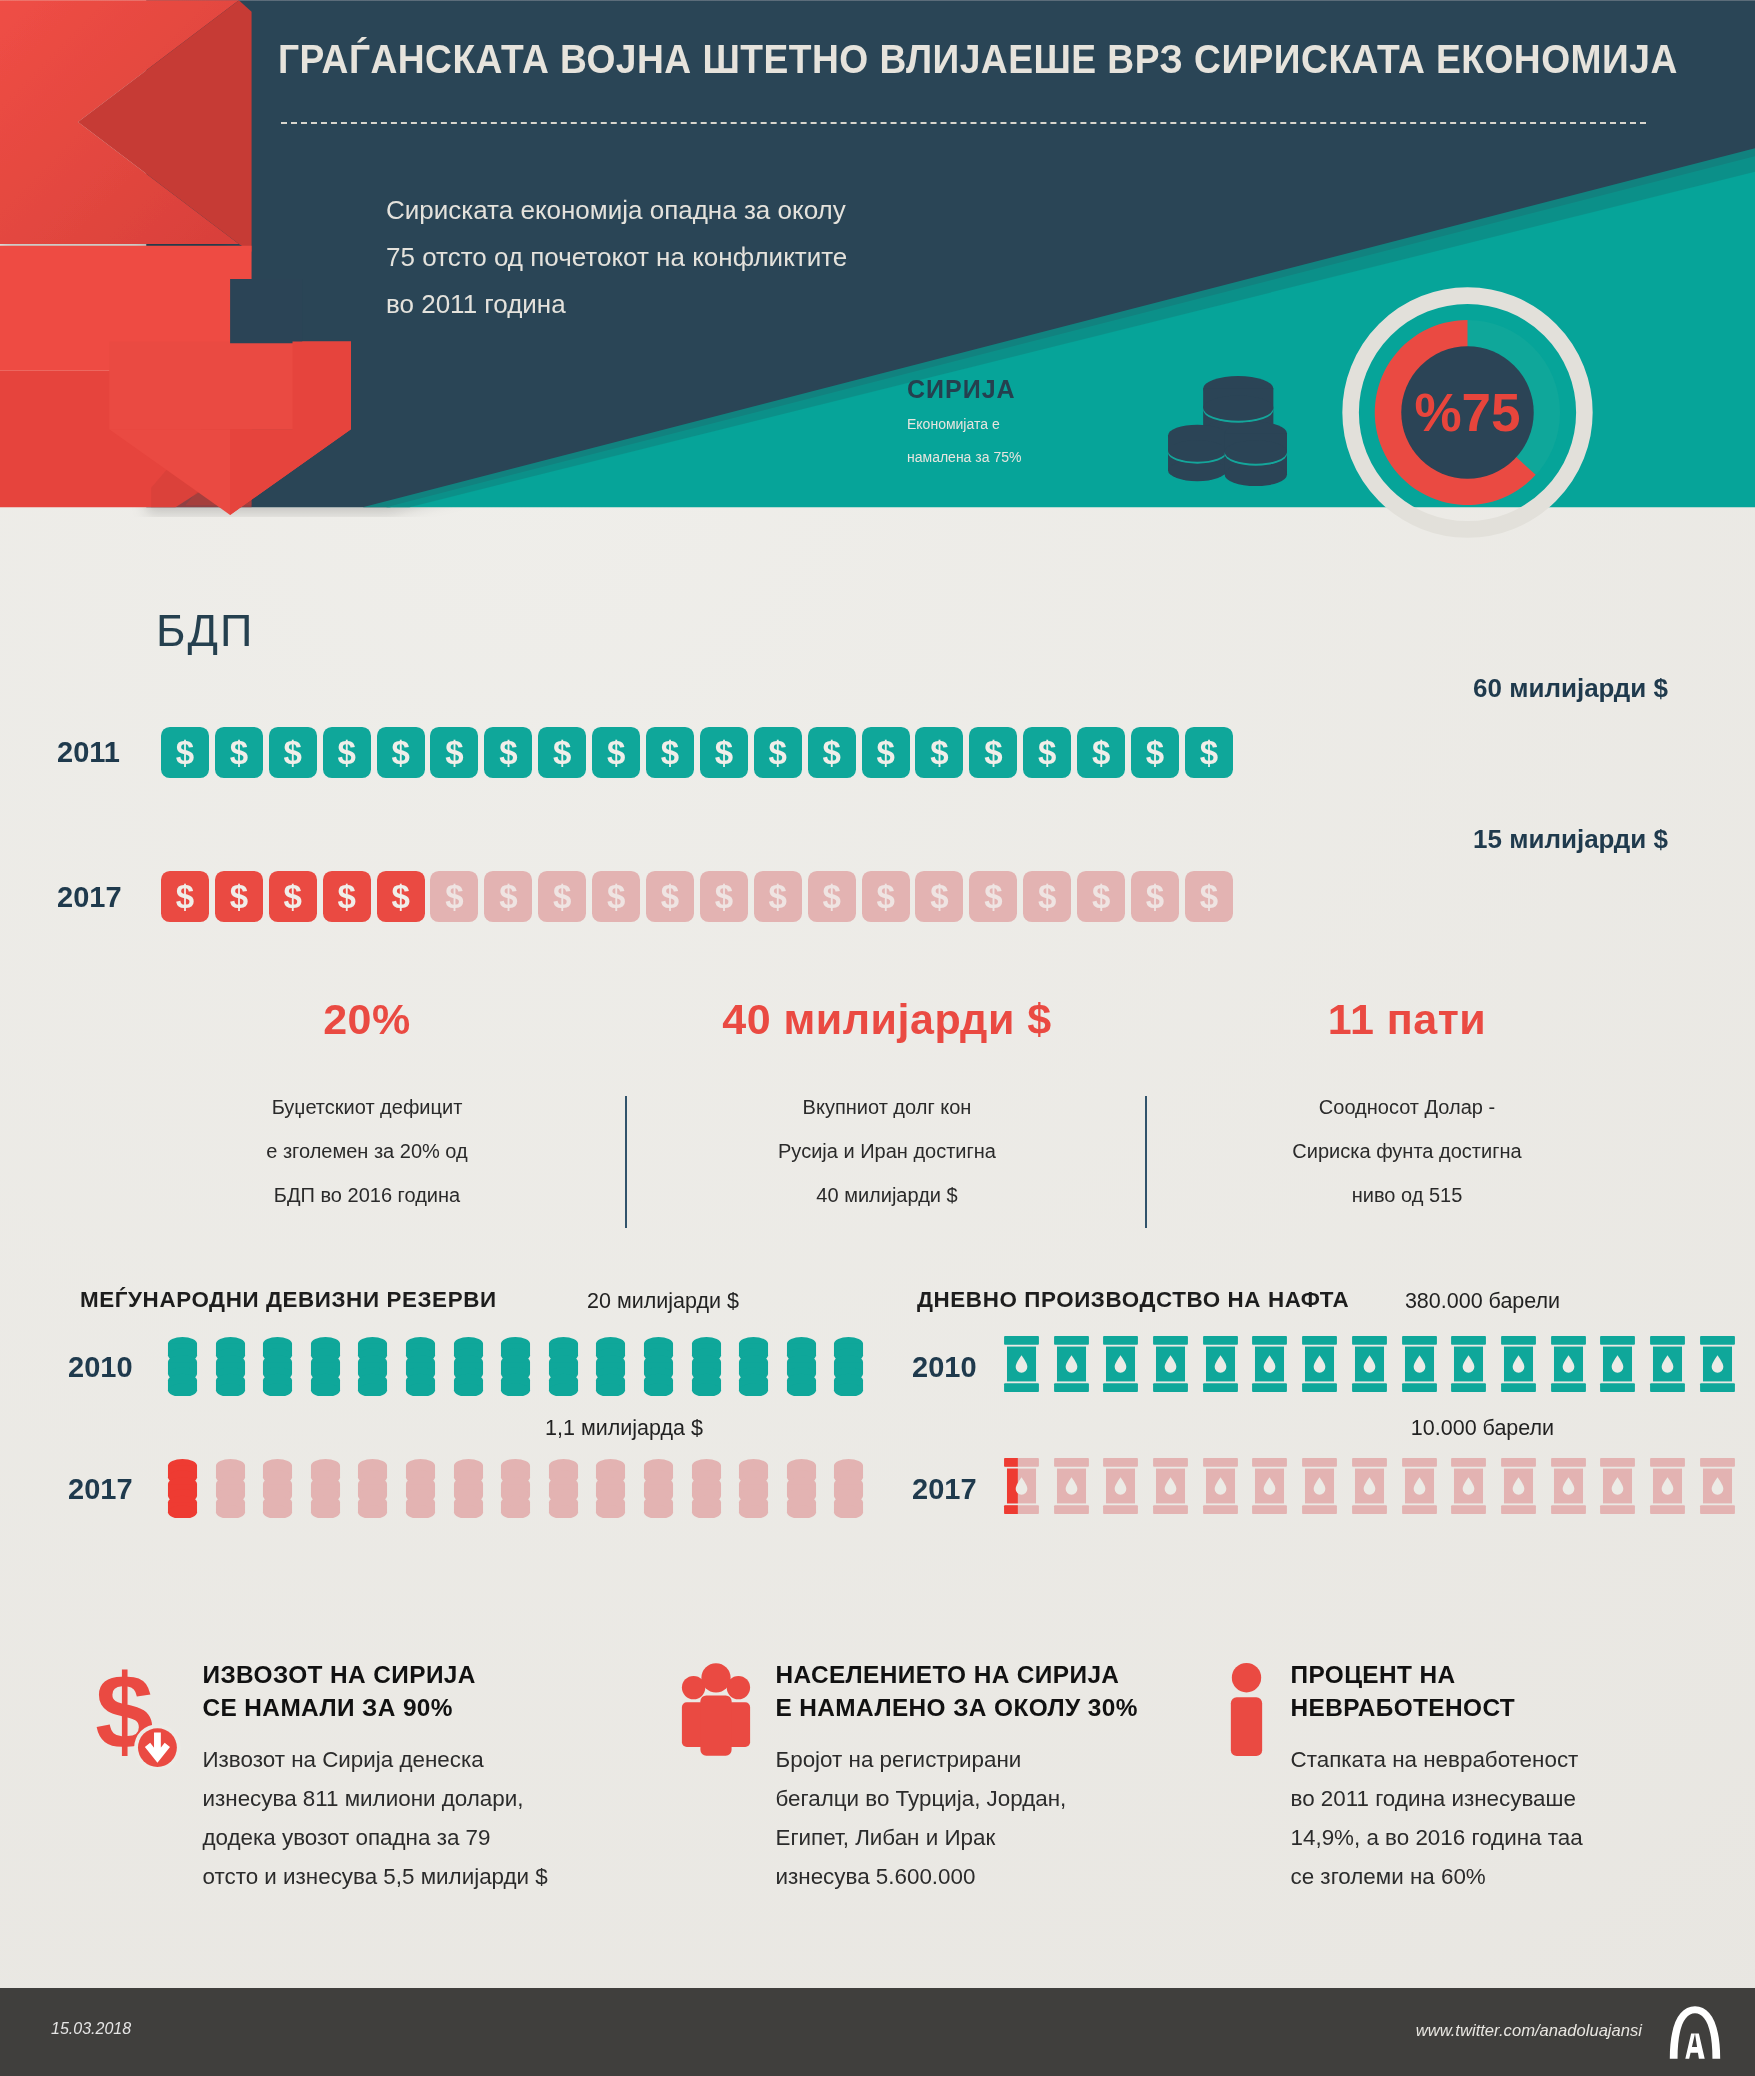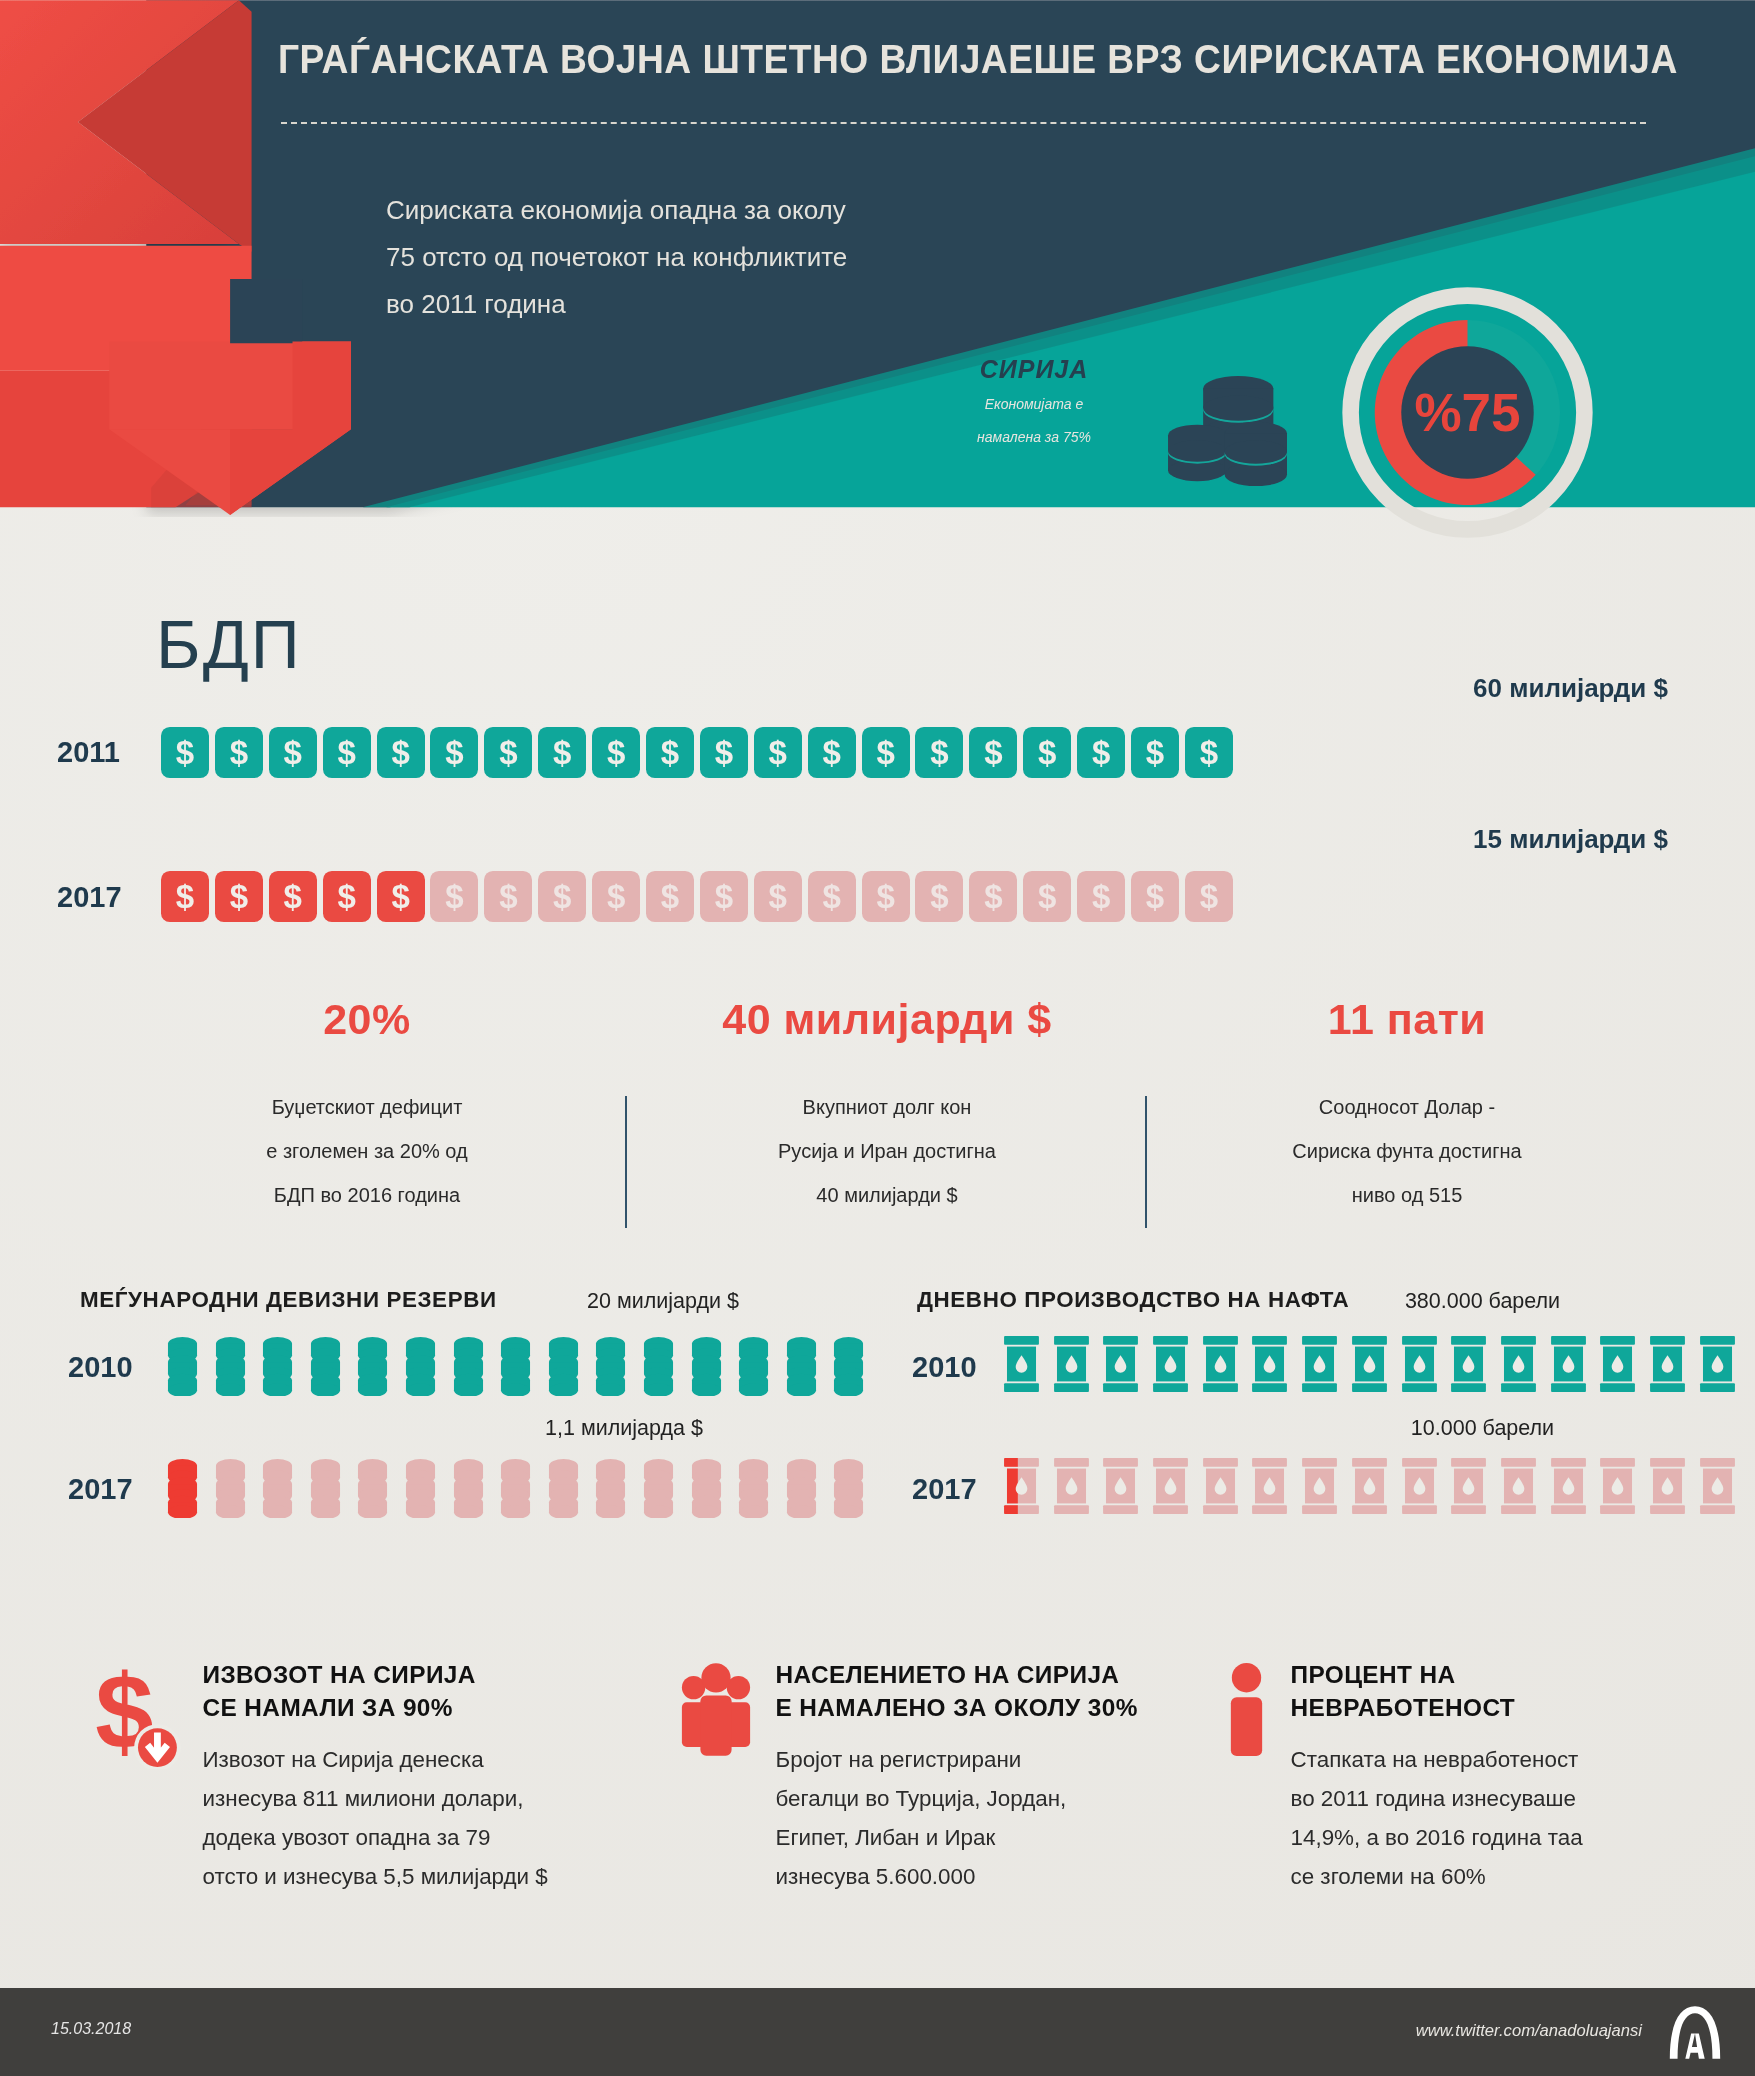--- a/index.html
+++ b/index.html
@@ -23,32 +23,32 @@
     letter-spacing:0.5px; font-stretch:condensed;
     transform:scaleX(0.93); transform-origin:left center;
     white-space:nowrap;
   }
   .dashline{position:absolute;left:281px;top:122px;width:1365px;height:0;
     border-top:2.9px dashed #d8d5cd;}
   .subtitle{
     position:absolute;left:386px;top:187px;width:741px;
     font-size:26px;line-height:47px;color:#e4e2dc;font-weight:400;
   }
-  .syria-block{position:absolute;left:907px;top:355px;width:254px;text-align:center;font-style:italic;}
+  .syria-block{position:absolute;left:907px;top:375px;width:254px;text-align:left;}
   .syria-title{font-size:25px;font-weight:bold;color:#25404f;letter-spacing:1px;}
   .syria-sub{font-size:14px;line-height:33px;color:#e7e5df;margin-top:3.9px;}
   .coins-hdr{position:absolute;left:1165px;top:373px;}
 
   .donut-wrap{position:absolute;left:1336px;top:281px;}
   .donut-label{position:absolute;left:1336px;top:281px;width:263px;height:263px;
      display:flex;align-items:center;justify-content:center;
      font-size:53px;font-weight:bold;color:#e8453c;}
 
   
-  .gdp-heading{position:absolute;left:156px;top:605px;font-size:68px;color:#25404f;
+  .gdp-heading{position:absolute;left:156px;top:605px;font-size:45px;color:#25404f;
      font-weight:400;letter-spacing:2px;}
   .gdp-row-label{position:absolute;font-size:29px;font-weight:bold;color:#1f3a4d;}
   .gdp-amount{position:absolute;font-size:26px;font-weight:bold;color:#1f3a4d;text-align:right;}
   .dollar-row{position:absolute;display:flex;gap:5.9px;}
   .dbadge{width:48px;height:51px;border-radius:8.8px;display:flex;align-items:center;
      justify-content:center;font-size:33px;font-weight:bold;color:#f0eee9;}
   .dbadge.teal{background:#0fa79a;}
   .dbadge.red{background:#ea4a42;}
   .dbadge.faded{background:#e3b3b2;color:#efe4e2;}
 

